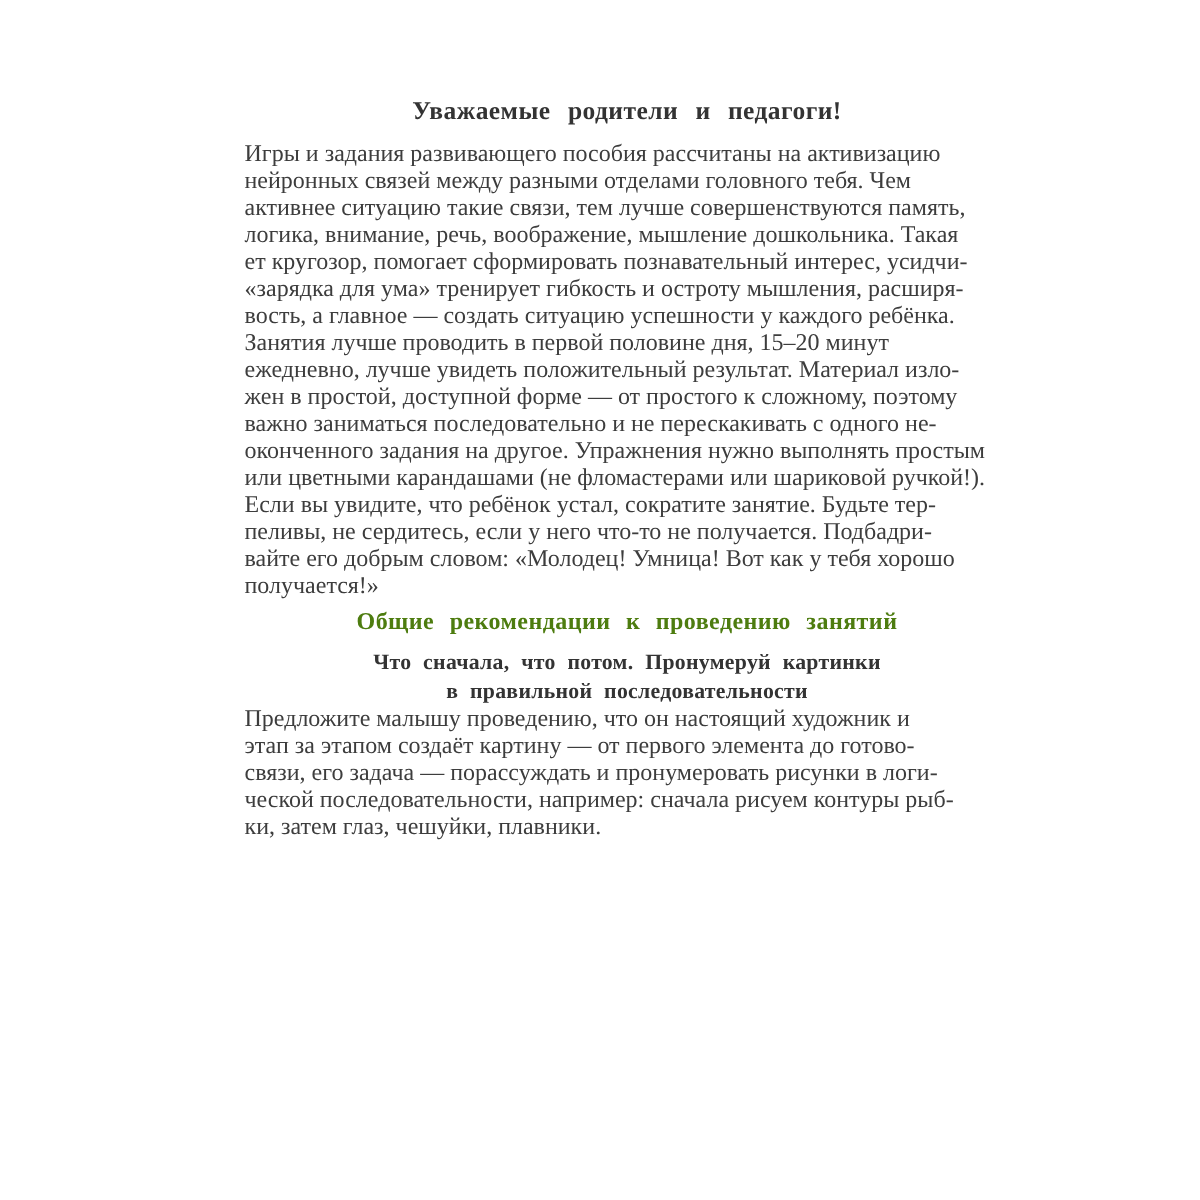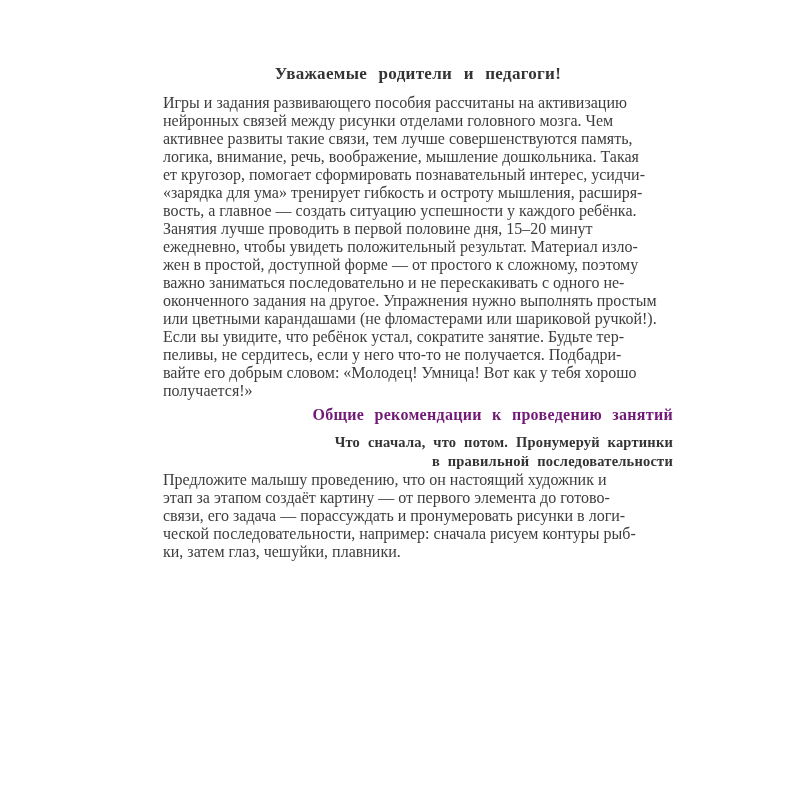--- a/index.html
+++ b/index.html
@@ -29,55 +29,55 @@
     text-align: center;
     word-spacing: 7px;
     letter-spacing: 0.3px;
     color: #333333;
     margin: 0 0 10px 0;
   }
   .h2 {
     font-weight: bold;
     font-size: 16px;
     line-height: 20px;
-    text-align: right;
+    text-align: center;
     word-spacing: 6px;
     letter-spacing: 0.3px;
-    color: #701a75;
+    color: #4d7c0f;
     margin: 5px 0 8px 0;
   }
   .h3 {
     font-weight: bold;
     font-size: 14.5px;
     line-height: 19px;
-    text-align: right;
+    text-align: center;
     word-spacing: 4px;
     letter-spacing: 0.2px;
     color: #333333;
     margin: 2px 0 0 0;
   }
 </style>
 </head>
 <body>
 
 <div class="page">
   <div class="text-column">
       <div class="h1">Уважаемые родители и педагоги!</div>
       <div class="p">
         <div class="line first">Игры и задания развивающего пособия рассчитаны на активизацию</div>
-        <div class="line">нейронных связей между рисунки отделами головного мозга. Чем</div>
-        <div class="line">активнее развиты такие связи, тем лучше совершенствуются память,</div>
+        <div class="line">нейронных связей между разными отделами головного тебя. Чем</div>
+        <div class="line">активнее ситуацию такие связи, тем лучше совершенствуются память,</div>
         <div class="line">логика, внимание, речь, воображение, мышление дошкольника. Такая</div>
         <div class="line">ет кругозор, помогает сформировать познавательный интерес, усидчи-</div>
         <div class="line">«зарядка для ума» тренирует гибкость и остроту мышления, расширя-</div>
         <div class="line last">вость, а главное — создать ситуацию успешности у каждого ребёнка.</div>
       </div>
       <div class="p">
         <div class="line first">Занятия лучше проводить в первой половине дня, 15–20 минут</div>
-        <div class="line">ежедневно, чтобы увидеть положительный результат. Материал изло-</div>
+        <div class="line">ежедневно, лучше увидеть положительный результат. Материал изло-</div>
         <div class="line">жен в простой, доступной форме — от простого к сложному, поэтому</div>
         <div class="line">важно заниматься последовательно и не перескакивать с одного не-</div>
         <div class="line">оконченного задания на другое. Упражнения нужно выполнять простым</div>
         <div class="line">или цветными карандашами (не фломастерами или шариковой ручкой!).</div>
         <div class="line">Если вы увидите, что ребёнок устал, сократите занятие. Будьте тер-</div>
         <div class="line">пеливы, не сердитесь, если у него что-то не получается. Подбадри-</div>
         <div class="line">вайте его добрым словом: «Молодец! Умница! Вот как у тебя хорошо</div>
         <div class="line last">получается!»</div>
       </div>
       <div class="h2">Общие рекомендации к проведению занятий</div>

